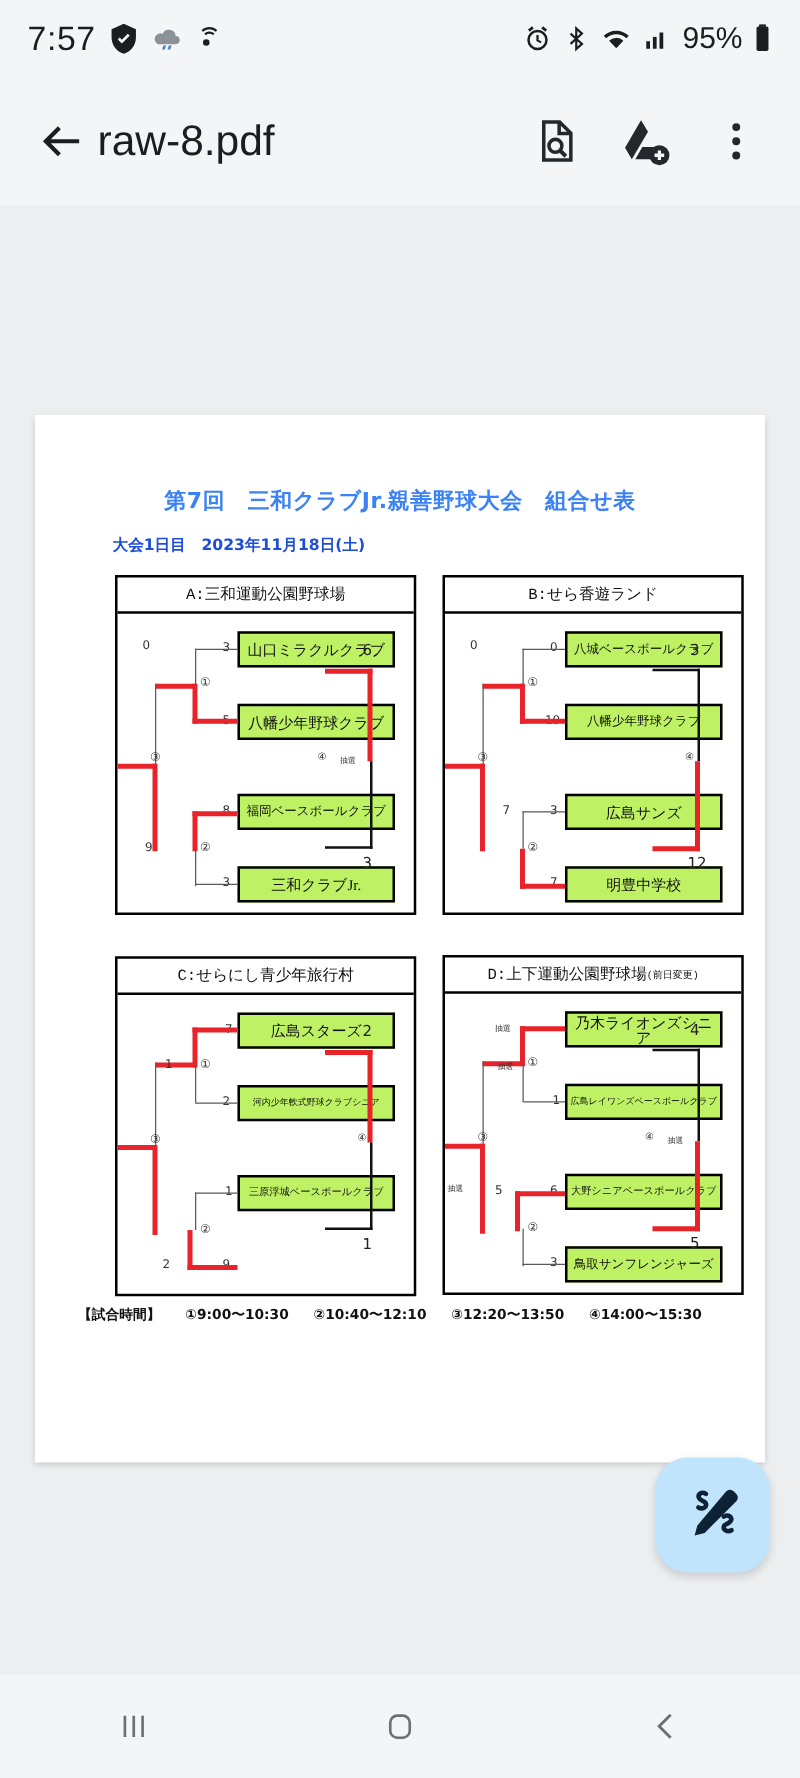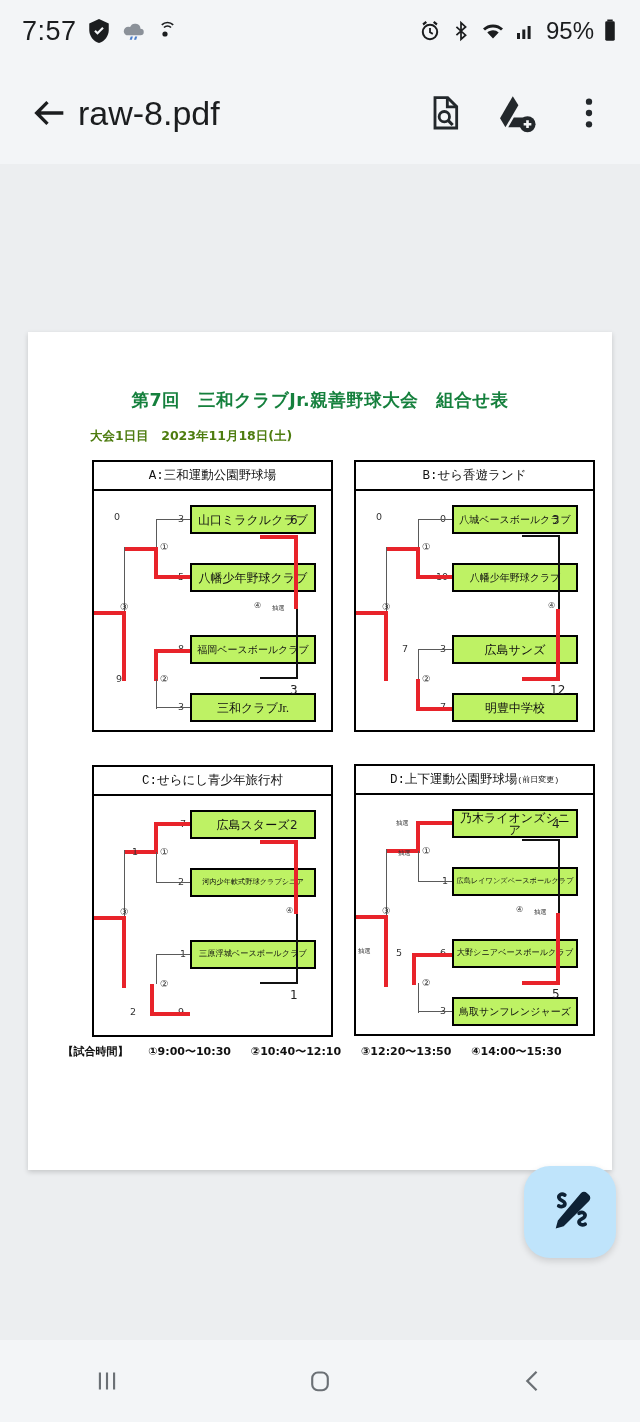--- a/index.html
+++ b/index.html
@@ -42,26 +42,26 @@
     position:absolute;left:0;top:164px;width:640px;height:1176px;
     background:#eceef0;overflow:hidden;
   }
   .page{
     position:absolute;left:28px;top:168px;width:584px;height:838px;
     background:#ffffff;box-shadow:0 2px 5px rgba(0,0,0,.17);
   }
 
   .doc-title{
     position:absolute;left:0;top:56px;width:584px;text-align:center;
-    font-size:17.5px;font-weight:bold;color:#15803d;letter-spacing:.5px;
+    font-size:17.5px;font-weight:bold;color:#3b82f6;letter-spacing:.5px;
     font-family:"DejaVu Sans","Liberation Sans",sans-serif;
   }
   .doc-sub{
     position:absolute;left:62px;top:96px;
-    font-size:12.5px;font-weight:bold;color:#4d7c0f;
+    font-size:12.5px;font-weight:bold;color:#1d4ed8;
     font-family:"DejaVu Sans","Liberation Sans",sans-serif;
   }
 
   
   .block{position:absolute;width:241px;height:272px;border:2.2px solid #000;box-sizing:border-box;background:#fff;}
   .block.b-a{left:64px;top:128px;}
   .block.b-b{left:326px;top:128px;}
   .block.b-c{left:64px;top:433px;}
   .block.b-d{left:326px;top:432px;}
   .blk-head{

